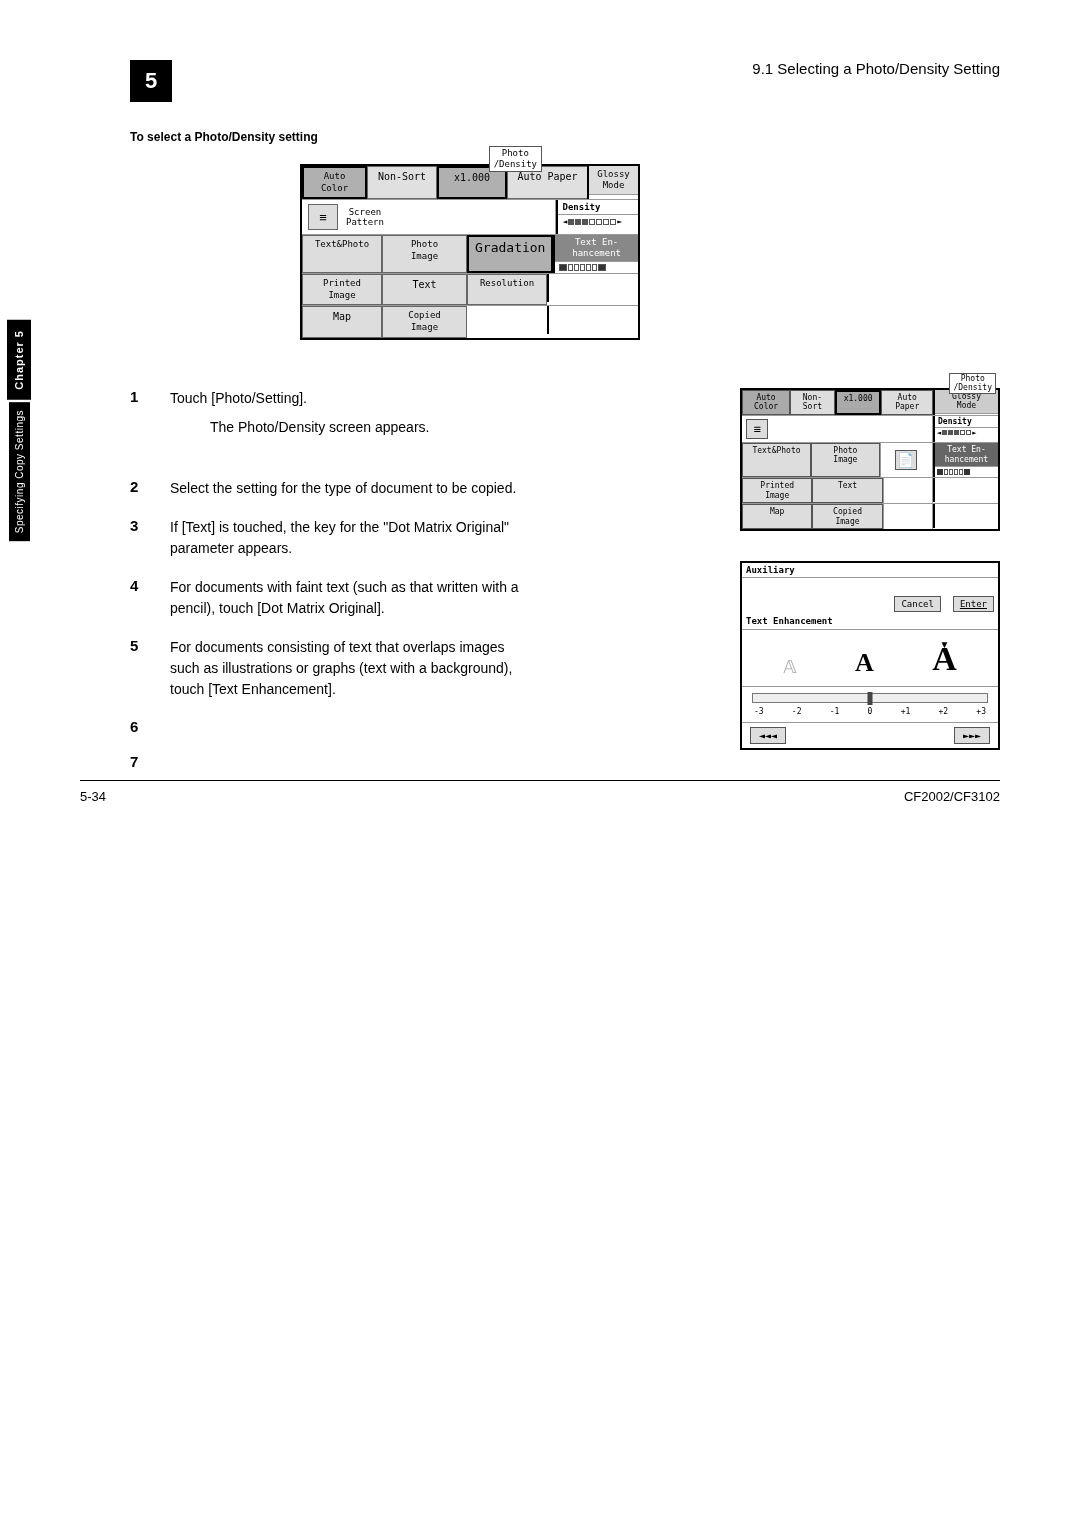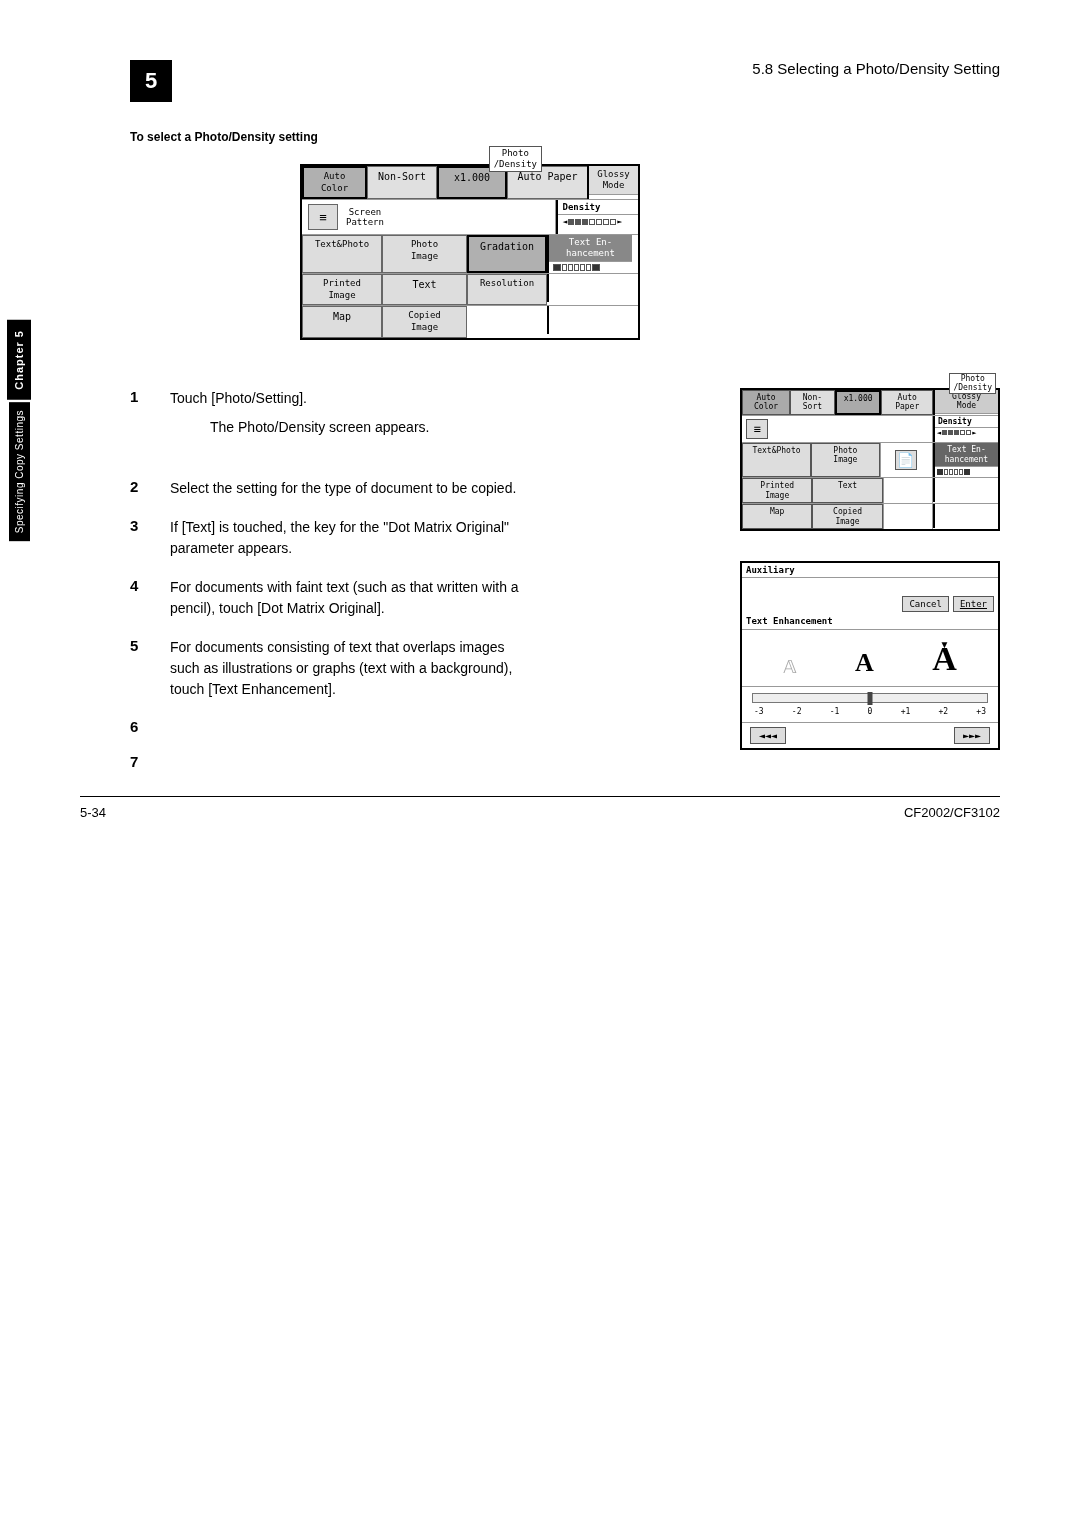--- a/index.html
+++ b/index.html
@@ -179,21 +179,21 @@
       border: 1px solid #555;
       padding: 2px 8px;
       font-size: 10px;
       background: #ddd;
       cursor: pointer;
     }
 
     
     .page-footer {
       position: absolute;
-      bottom: 28px;
+      bottom: 44px;
       left: 80px;
       right: 80px;
       display: flex;
       justify-content: space-between;
       font-size: 13px;
       border-top: 1px solid #000;
       padding-top: 8px;
     }
 
     
@@ -217,21 +217,21 @@
 <div class="chapter-sidebar">
   <div class="chapter-tab">Chapter 5</div>
   <div class="chapter-label">Specifying Copy Settings</div>
 </div>
 
 <div class="page-container">
 
   
   <div class="page-header">
     <div class="chapter-number-box">5</div>
-    <div class="header-title">5.8 Selecting a Photo/Density Setting</div>
+    <div class="header-title">9.1 Selecting a Photo/Density Setting</div>
   </div>
 
   
   <div class="section-heading">
     <strong>To select a Photo/Density setting</strong>
   </div>
 
   
   <div style="position:relative; margin-left:220px; margin-bottom:32px; display:inline-block;">
     
@@ -271,21 +271,21 @@
             </span>
             <span style="font-size:8px; font-family:monospace;">►</span>
           </div>
         </div>
       </div>
 
       
       <div style="display:flex; border-bottom:1px solid #999;">
         <div class="panel-btn" style="min-width:80px; font-size:9px; background:#ddd;">Text&amp;Photo</div>
         <div class="panel-btn" style="min-width:85px; font-size:9px; background:#ddd;">Photo<br>Image</div>
-        <div class="panel-btn" style="min-width:80px; font-size:10px; background:#b0b0b0; border:2px solid #000;">Gradation</div>
+        <div class="panel-btn" style="min-width:80px; font-size:13px; background:#b0b0b0; border:2px solid #000;">Gradation</div>
         <div style="border-left:2px solid #000; width:85px;">
           <div style="font-size:9px; font-family:monospace; padding:2px 4px; border-bottom:1px solid #999; background:#888; color:#fff; text-align:center; line-height:1.2;">Text En-<br>hancement</div>
           <div style="padding:2px 4px; display:flex; align-items:center; font-size:8px; gap:1px;">
             <span style="width:8px;height:7px;background:#333;border:1px solid #555;display:inline-block;"></span>
             <span style="width:5px;height:7px;border:1px solid #555;display:inline-block;"></span>
             <span style="width:5px;height:7px;border:1px solid #555;display:inline-block;"></span>
             <span style="width:5px;height:7px;border:1px solid #555;display:inline-block;"></span>
             <span style="width:5px;height:7px;border:1px solid #555;display:inline-block;"></span>
             <span style="width:5px;height:7px;border:1px solid #555;display:inline-block;"></span>
             <span style="width:8px;height:7px;background:#333;border:1px solid #555;display:inline-block;"></span>
@@ -432,21 +432,21 @@
 
       <div class="aux-panel" style="margin-top:10px;">
 
         <div style="display:flex; justify-content:flex-end; border-bottom:1px solid #999; padding:2px 4px; align-items:flex-end;">
           <span style="font-size:9px; font-family:monospace; flex:1; font-weight:bold;">Auxiliary</span>
         </div>
 
         <div style="display:flex; align-items:center; border-bottom:1px solid #999; padding:3px 4px;">
           <span style="font-size:9px; font-family:monospace; flex:1; font-weight:bold;margin-top:35px;">Text Enhancement</span>
           <div class="aux-btn">Cancel</div>
-          <div class="aux-btn" style="margin-left:4px;text-decoration:underline;">Enter</div>
+          <div class="aux-btn" style="margin-left:12px;text-decoration:underline;">Enter</div>
         </div>
 
         <div style="display:flex; justify-content:space-around; align-items:flex-end; padding:10px 12px 8px 12px; border-bottom:1px solid #999;">
           <div style="display:flex; flex-direction:column; align-items:center;">
             <span style="font-size:18px; font-family:serif; color:#aaa;">𝔸</span>
           </div>
           <div style="display:flex; flex-direction:column; align-items:center;">
             <span style="font-size:26px; font-family:serif; font-weight:bold;">A</span>
           </div>
           <div style="display:flex; flex-direction:column; align-items:center; position:relative;">

